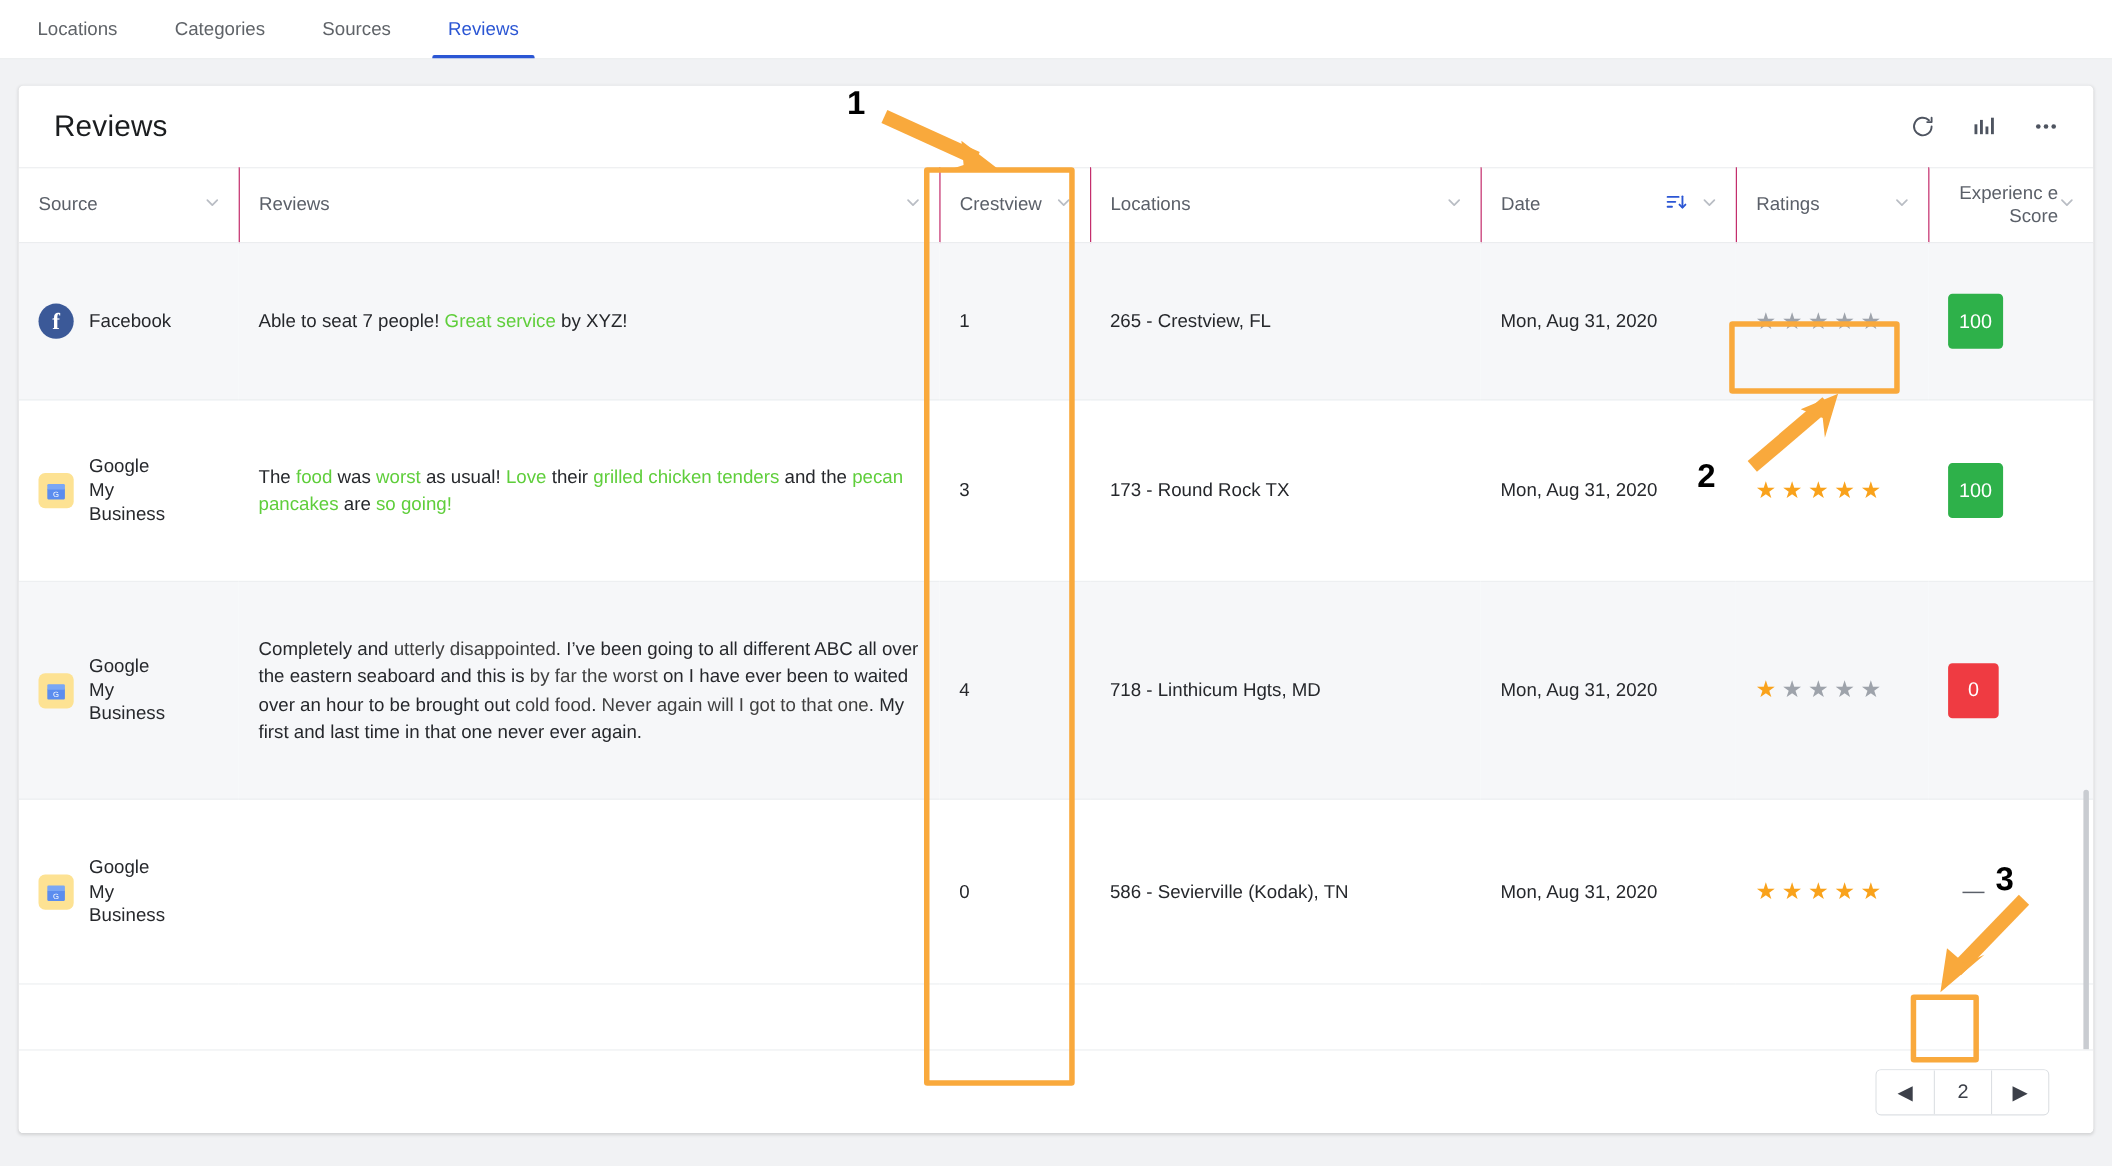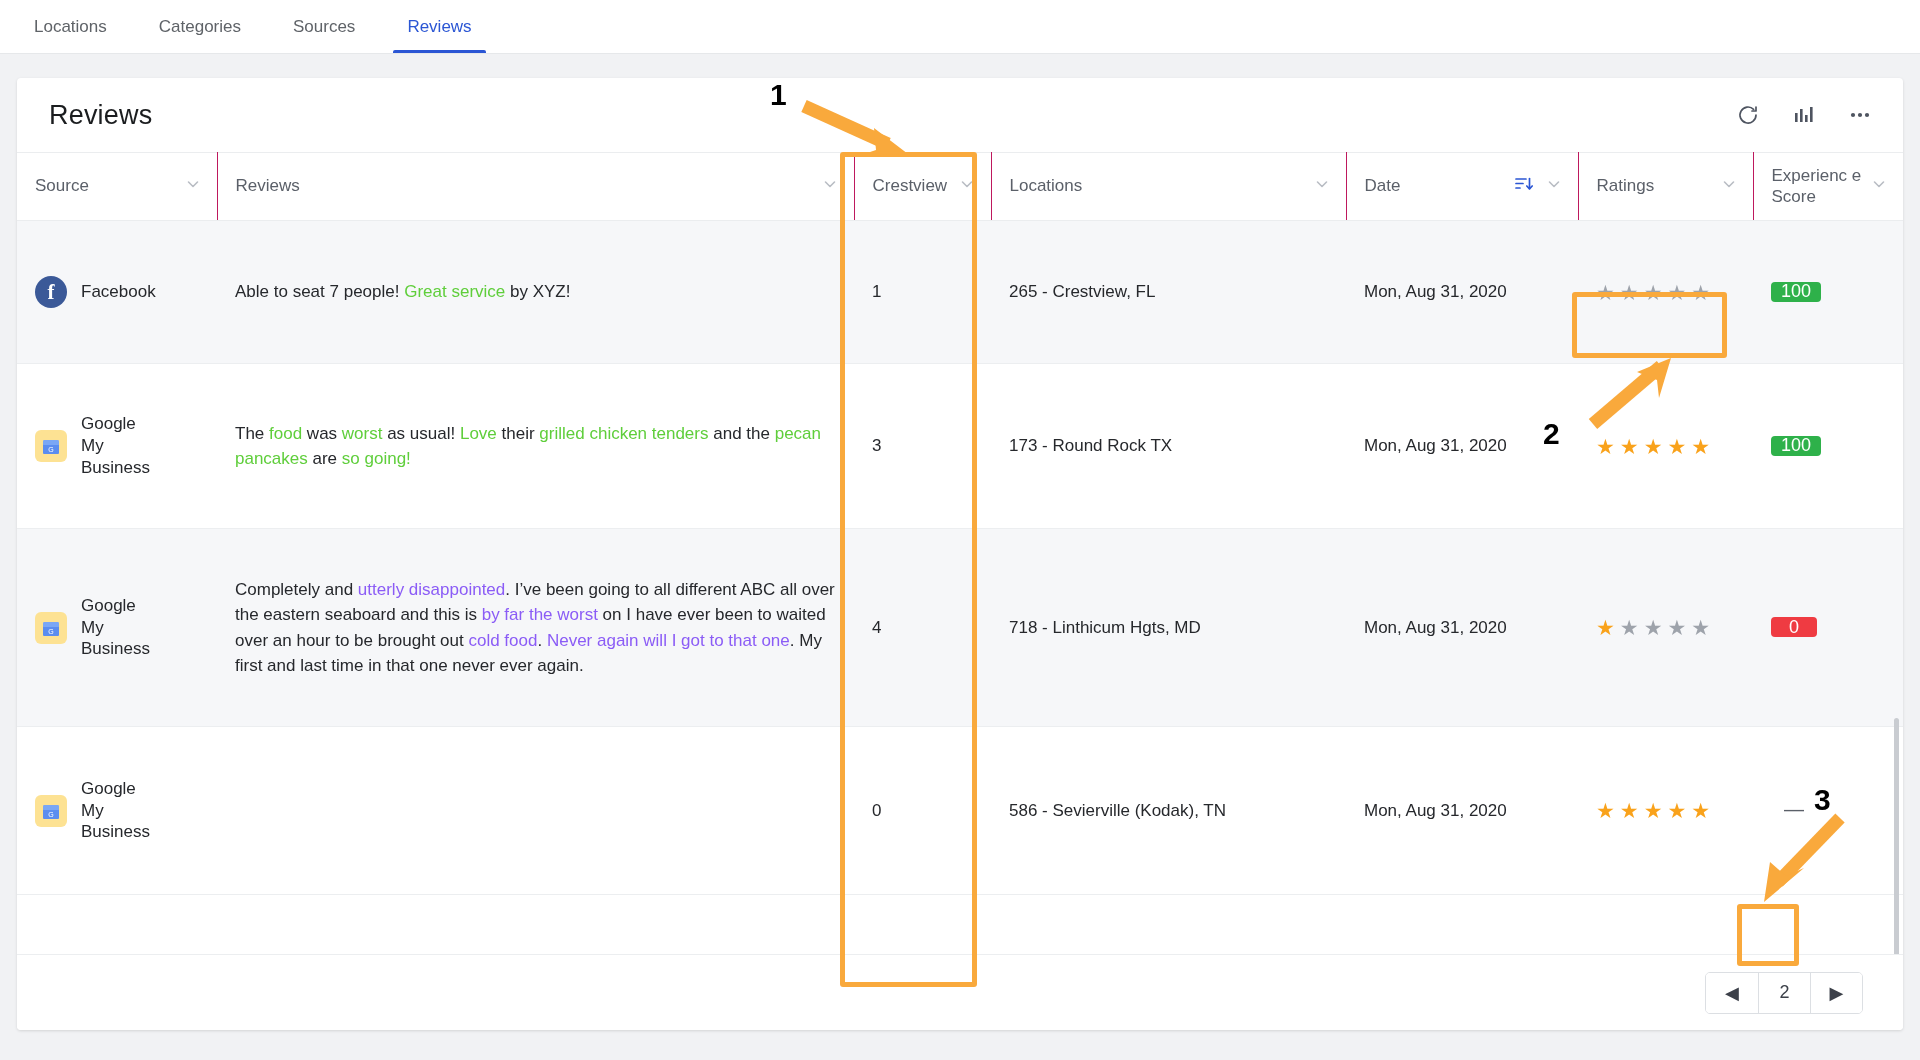--- a/index.html
+++ b/index.html
@@ -54,21 +54,21 @@
   thead th {
     background: #ffffff;
     border-top: 1px solid #ebedef;
     border-bottom: 1px solid #ebedef;
     border-right: 1px solid #be185d;
     height: 68px;
     padding: 0 16px 0 18px;
     text-align: left; vertical-align: middle;
     font-weight: 400; font-size: 17px; color: #5b6069;
   }
-  thead th:last-child { border-right: none; }
+  thead th:last-child { border-right: none; text-align: right; }
   .th-inner { display: flex; align-items: center; width: 100%; }
   .th-label { line-height: 1.22; }
   .th-tools { margin-left: auto; display: flex; align-items: center; gap: 12px; flex-shrink: 0; }
   .chev { color: #b9bdc4; }
   .sort-ico { color: #2b56d4; }
 
   tbody td {
     border-bottom: 1px solid #eceef0;
     padding: 18px 18px;
     vertical-align: middle;
@@ -89,30 +89,30 @@
   }
   .gmb-ico {
     width: 32px; height: 32px; border-radius: 6px;
     background: #fde293;
     display:flex; align-items:center; justify-content:center;
     flex-shrink: 0;
   }
 
   .content-text { line-height: 1.5; font-size: 17px; color: #26282c; }
   .pos { color: #5fce3b; }
-  .neg { color: #8b5cf6; }
+  .neg { color: #404040; }
 
   .stars { display: flex; gap: 5px; align-items: center; }
   .star { font-size: 21px; line-height: 1; }
   .star.on { color: #f9a21b; }
   .star.off { color: #9ea3ab; }
 
   .badge {
     display: inline-flex; align-items: center; justify-content: center;
-    min-width: 46px; height: 20px; padding: 0 10px;
+    min-width: 46px; height: 50px; padding: 0 10px;
     border-radius: 4px; color: #fff; font-size: 18px; text-align: right;
   }
   .badge.green { background: #2eb14a; }
   .badge.red { background: #ef3b42; }
   .badge.none {
     background: #fff; color: #5b6069; border: none; font-size: 20px;
   }
 
   
   .ann-box {

